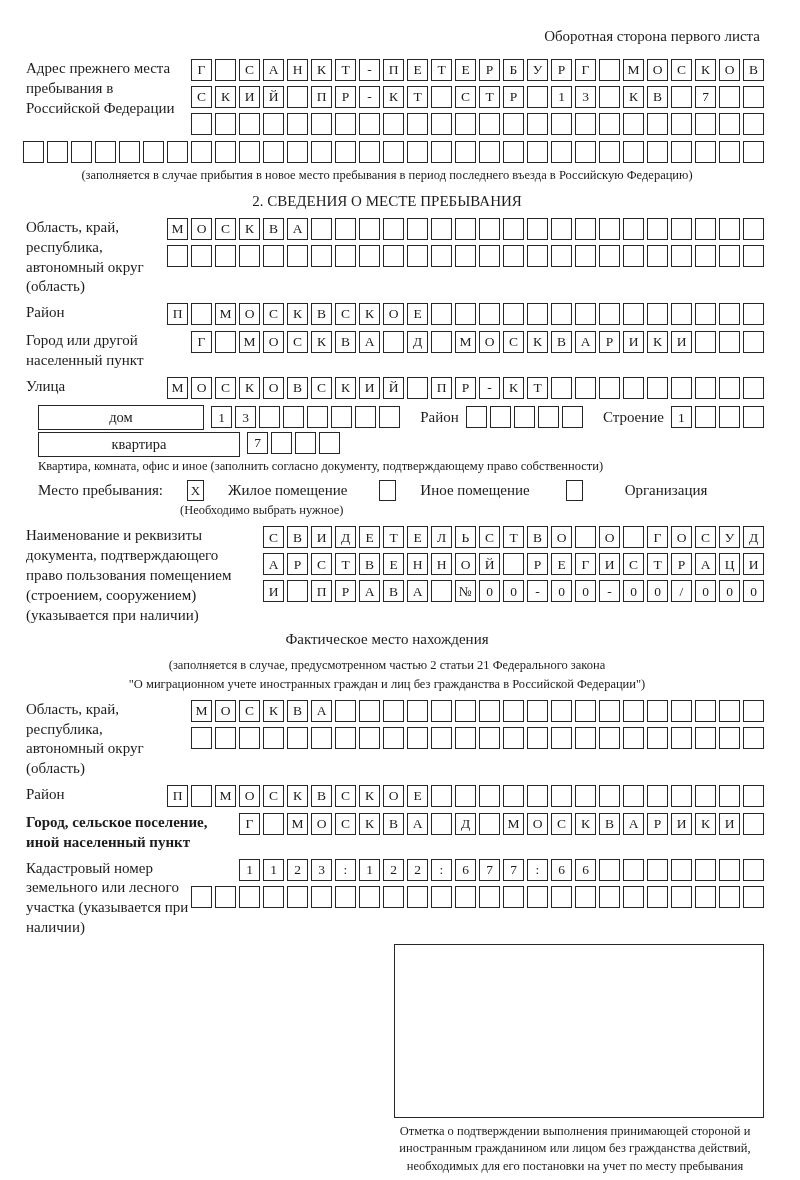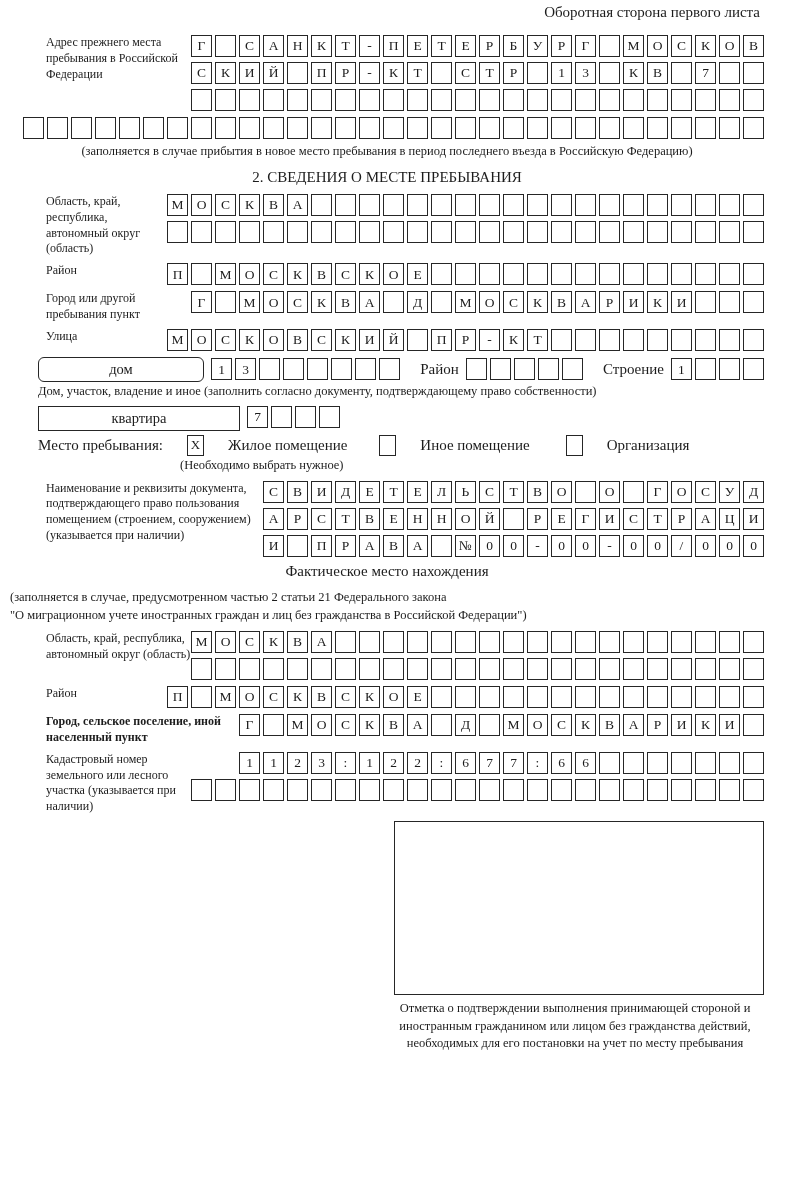--- a/index.html
+++ b/index.html
@@ -1,24 +1,24 @@
 <!DOCTYPE html>
 <html><head>
 <meta charset="utf-8">
 <style>
   html,body{margin:0;padding:0;background:#ffffff;}
   .page{
     width:800px;height:1180px;box-sizing:border-box;
-    padding:2px 36px 0 10px;overflow:hidden;
+    padding:26px 36px 0 10px;overflow:hidden;
     font-family:"Liberation Serif","DejaVu Serif",serif;
     color:#1c1c1c;position:relative;
   }
   .hdr-note{text-align:right;font-size:15px;margin:2px 4px 14px 0;}
   .field{display:flex;align-items:flex-start;margin-bottom:6px;}
-  .lbl{font-size:12px;line-height:1.32;margin-left:36px;}
+  .lbl{font-size:15px;line-height:1.32;margin-left:16px;}
   .grids{margin-left:auto;display:flex;flex-direction:column;gap:5px;align-items:flex-end;}
   .cellrow{display:flex;gap:3px;justify-content:flex-end;}
   .cell{
     width:21px;height:22px;box-sizing:border-box;border:1.5px solid #262626;
     display:inline-flex;align-items:center;justify-content:center;
     font-size:13.5px;line-height:1;background:#fff;flex:0 0 auto;
   }
   .fullrow{display:flex;justify-content:flex-end;margin:0 0 5px 0;}
   .caption{font-size:12.5px;line-height:1.25;margin:2px 0 6px 28px;}
   .caption-c{font-size:12.5px;text-align:center;margin:2px 0 8px 0;}
@@ -30,21 +30,21 @@
   .houserow{display:flex;align-items:center;justify-content:space-between;margin:2px 0 2px 28px;}
   .hgroup{display:flex;align-items:center;gap:7px;}
   .inline-lbl{font-size:15px;}
   .aptrow{display:flex;gap:7px;margin:2px 0 2px 28px;}
   .chkrow{display:flex;align-items:center;gap:24px;margin:4px 0 2px 28px;font-size:15px;}
   .chkbox{
     width:17px;height:21px;box-sizing:border-box;border:1.5px solid #262626;
     display:inline-flex;align-items:center;justify-content:center;font-size:13px;flex:0 0 auto;
   }
   .chk-note{font-size:12.5px;margin:0 0 8px 170px;}
-  .notes-c{font-size:12.5px;text-align:left;line-height:1.5;margin-bottom:6px;}
+  .notes-c{font-size:12.5px;text-align:center;line-height:1.5;margin-bottom:6px;}
   .stamp-col{margin-left:auto;width:378px;display:flex;flex-direction:column;margin-top:6px;}
   .stamp-box{box-sizing:border-box;border:1.6px solid #262626;width:370px;height:174px;margin-left:auto;}
   .stamp-caption{font-size:12.5px;text-align:center;line-height:1.4;margin-top:5px;}
 </style>
 </head>
 <body>
 
 <div class="page">
 
   <div class="hdr-note">Оборотная сторона первого листа</div>
@@ -258,21 +258,21 @@
           <span class="cell"></span>
           <span class="cell"></span>
           <span class="cell"></span>
           <span class="cell"></span>
           <span class="cell"></span>
         </div>
     </div>
   </div>
 
   <div class="field">
-    <div class="lbl" style="width:165px;">Город или другой пребывания пункт</div>
+    <div class="lbl" style="width:165px;">Город или другой населенный пункт</div>
     <div class="grids">
       <div class="cellrow">
           <span class="cell">Г</span>
           <span class="cell"></span>
           <span class="cell">М</span>
           <span class="cell">О</span>
           <span class="cell">С</span>
           <span class="cell">К</span>
           <span class="cell">В</span>
           <span class="cell">А</span>
@@ -324,21 +324,21 @@
           <span class="cell"></span>
           <span class="cell"></span>
           <span class="cell"></span>
           <span class="cell"></span>
         </div>
     </div>
   </div>
 
   <div class="houserow">
     <div class="hgroup">
-      <div class="bigbox" style="width:166px;border-radius:6px;">дом</div>
+      <div class="bigbox" style="width:166px;">дом</div>
       <div class="cellrow">
           <span class="cell">1</span>
           <span class="cell">3</span>
           <span class="cell"></span>
           <span class="cell"></span>
           <span class="cell"></span>
           <span class="cell"></span>
           <span class="cell"></span>
           <span class="cell"></span>
         </div>
@@ -356,40 +356,40 @@
     <div class="hgroup">
       <span class="inline-lbl">Строение</span>
       <div class="cellrow">
           <span class="cell">1</span>
           <span class="cell"></span>
           <span class="cell"></span>
           <span class="cell"></span>
         </div>
     </div>
   </div>
-  <div class="caption">Дом, участок, владение и иное (заполнить согласно документу, подтверждающему право собственности)</div>
 
   <div class="aptrow">
     <div class="bigbox" style="width:202px;">квартира</div>
     <div class="cellrow">
         <span class="cell">7</span>
         <span class="cell"></span>
         <span class="cell"></span>
         <span class="cell"></span>
       </div>
   </div>
+  <div class="caption">Квартира, комната, офис и иное (заполнить согласно документу, подтверждающему право собственности)</div>
 
   <div class="chkrow">
     <span>Место пребывания:</span>
     <span class="chkbox">X</span>
     <span>Жилое помещение</span>
     <span class="chkbox" style="margin-left:8px;"></span>
     <span>Иное помещение</span>
     <span class="chkbox" style="margin-left:12px;"></span>
-    <span style="margin-left:0;">Организация</span>
+    <span style="margin-left:18px;">Организация</span>
   </div>
   <div class="chk-note">(Необходимо выбрать нужное)</div>
 
   <div class="field">
     <div class="lbl" style="width:218px;">Наименование и реквизиты документа, подтверждающего право пользования помещением (строением, сооружением) (указывается при наличии)</div>
     <div class="grids">
       <div class="cellrow">
           <span class="cell">С</span>
           <span class="cell">В</span>
           <span class="cell">И</span>

